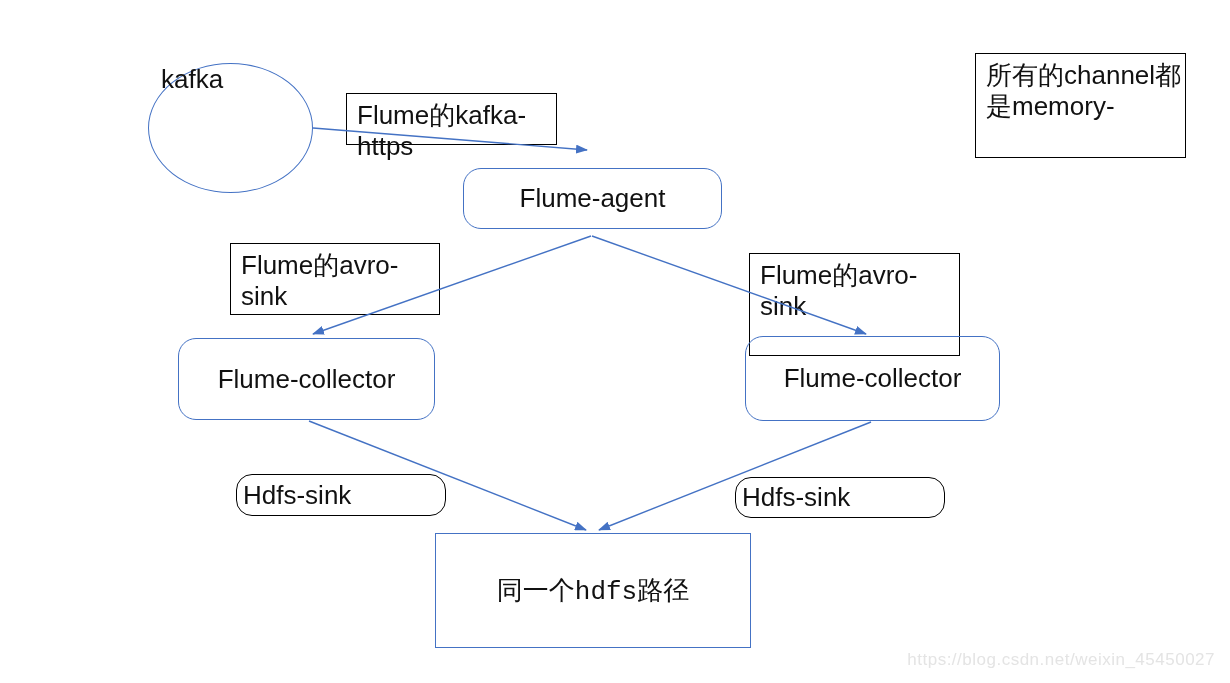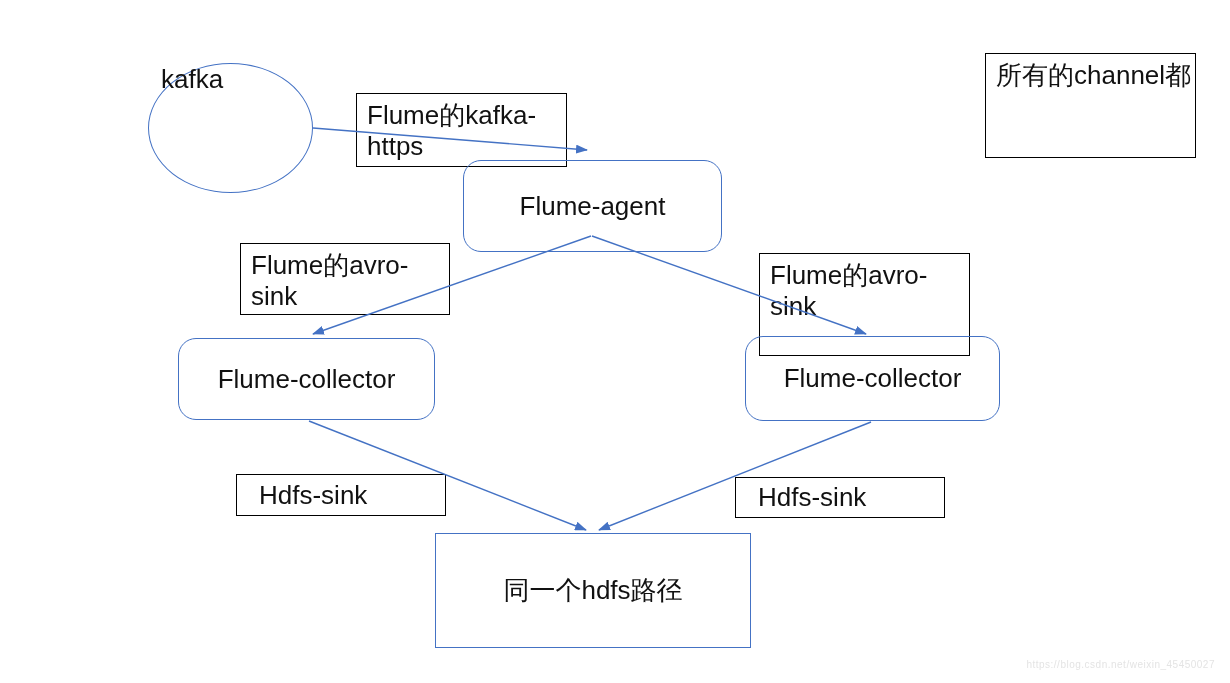--- a/index.html
+++ b/index.html
@@ -7,49 +7,50 @@
     position:relative; width:1230px; height:683px; background:#ffffff;
     font-family:"Liberation Sans","DejaVu Sans",sans-serif;
     color:#111111; overflow:hidden;
   }
   .node { position:absolute; box-sizing:border-box; font-size:26px; }
   .blue-border  { border:1.6px solid #4472C4; }
   .black-border { border:1.5px solid #000000; }
   .rounded { border-radius:18px; }
   .ellipse { border-radius:50%; display:flex; padding-left:12px; }
   .center  { display:flex; align-items:center; justify-content:center; text-align:center; }
-  .vcenter-left { display:flex; align-items:center; padding-left:22px; }
-  .lines { padding:6px 0 0 10px; line-height:31px;margin-left:10px; }
+  .vcenter-left { display:flex; align-items:center; padding-left:6px;border-radius:16px; }
+  .lines { padding:6px 0 0 10px; line-height:31px; }
   .line { white-space:nowrap; }
   .arrow-layer { position:absolute; left:0; top:0; width:1230px; height:683px; pointer-events:none; }
   .watermark {
     position:absolute; right:15px; bottom:13px;
-    font-size:10px; color:#e4e4e4; letter-spacing:0.5px; white-space:nowrap;
+    font-size:17px; color:#e4e4e4; letter-spacing:0.5px; white-space:nowrap;
   }
 </style>
 </head>
 <body>
 
 <div class="canvas">
 
   <div class="node ellipse blue-border" style="left:148px; top:63px; width:165px; height:130px;">
     <span class="line">kafka</span>
   </div>
 
-  <div class="node black-border lines" style="left:346px; top:93px; width:211px; height:74px;">
+  <div class="node black-border lines" style="left:346px; top:93px; width:211px; height:52px;">
     <div class="line">Flume的kafka-</div>
     <div class="line">https</div>
   </div>
 
-  <div class="node blue-border rounded center" style="left:463px; top:160px; width:259px; height:92px;">
+  <div class="node blue-border rounded center" style="left:463px; top:168px; width:259px; height:61px;">
     <span class="line">Flume-agent</span>
   </div>
 
   <div class="node black-border lines" style="left:975px; top:53px; width:211px; height:105px;">
     <div class="line">所有的channel都</div>
+    <div class="line">是memory-</div>
   </div>
 
   <div class="node black-border lines" style="left:230px; top:243px; width:210px; height:72px;">
     <div class="line">Flume的avro-</div>
     <div class="line">sink</div>
   </div>
 
   <div class="node black-border lines" style="left:749px; top:253px; width:211px; height:103px;">
     <div class="line">Flume的avro-</div>
     <div class="line">sink</div>
@@ -64,21 +65,21 @@
   </div>
 
   <div class="node black-border vcenter-left" style="left:236px; top:474px; width:210px; height:42px;">
     <span class="line">Hdfs-sink</span>
   </div>
 
   <div class="node black-border vcenter-left" style="left:735px; top:477px; width:210px; height:41px;">
     <span class="line">Hdfs-sink</span>
   </div>
 
-  <div class="node blue-border center" style="left:435px; top:533px; width:316px; height:115px;">
+  <div class="node blue-border center" style="left:435px; top:533px; width:316px; height:115px;font-family:Liberation Mono, monospace;">
     <span class="line">同一个hdfs路径</span>
   </div>
 
   <svg class="arrow-layer" viewBox="0 0 1230 683" xmlns="http://www.w3.org/2000/svg">
     <defs>
       <marker id="arrowhead" markerUnits="userSpaceOnUse" markerWidth="12" markerHeight="9" refX="11" refY="4.5" orient="auto">
         <path d="M0,0 L12,4.5 L0,9 Z" fill="#4472C4"></path>
       </marker>
     </defs>
     <line x1="313" y1="128" x2="587" y2="150" stroke="#4472C4" stroke-width="1.4" marker-end="url(#arrowhead)"></line>

